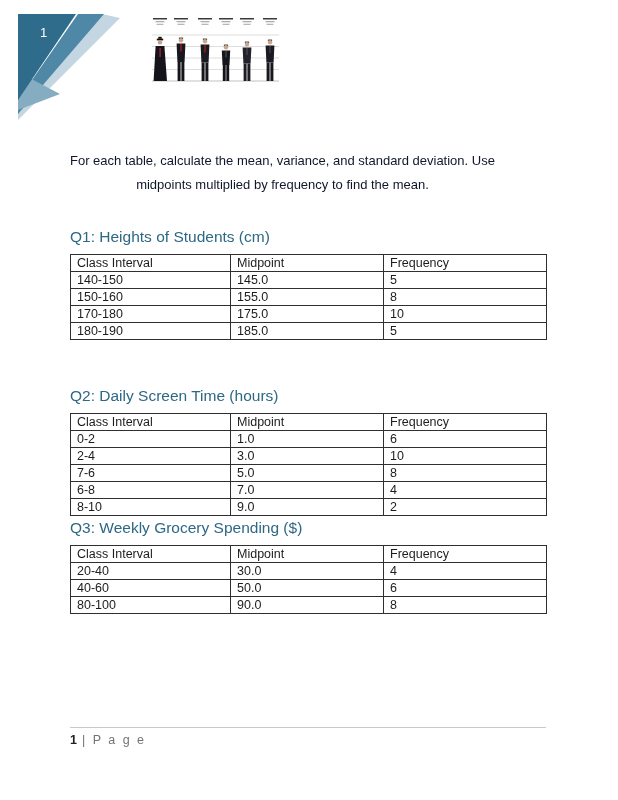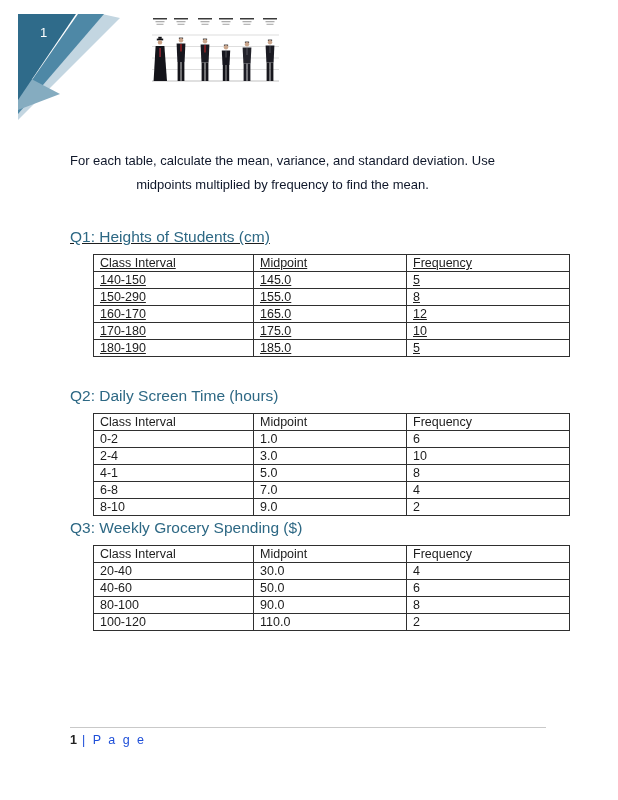--- a/index.html
+++ b/index.html
@@ -34,41 +34,41 @@
     position:absolute;left:70px;top:149px;font-size:13px;line-height:23.5px;
     color:#0f172a;white-space:nowrap;text-align:center;
   }
 
   
   .qsection{position:absolute;left:70px;width:476px;}
   .qsection h2{
     margin:0 0 8px 0;font-size:15.5px;font-weight:400;color:#2d6884;
     line-height:18px;
   }
-  .q1{top:228px;text-decoration:underline;} .q2{top:387px;} .q3{top:519px;}
+  .q1{top:228px;} .q2{top:387px;} .q3{top:519px;}
 
   table.data{
-    border-collapse:collapse;width:476px;table-layout:fixed;margin-left:23px;
+    border-collapse:collapse;width:476px;table-layout:fixed;
   }
   table.data th, table.data td{
     border:1px solid #2f2f2f;font-weight:400;text-align:left;
     font-size:12.5px;line-height:14px;padding:1px 6px;color:#1c1c1c;
     overflow:hidden;
   }
 
   
   .footer-rule{
     position:absolute;left:70px;top:727px;width:476px;height:1px;
     background:#c9c9c9;
   }
   .footer{
     position:absolute;left:70px;top:733px;font-size:12.5px;color:#8c8c8c;
   }
   .footer .pnum{font-weight:700;color:#222222;margin-right:5px;}
-  .footer .plabel{letter-spacing:2px;color:#1d4ed8;}
+  .footer .plabel{letter-spacing:2px;color:#737373;}
 </style>
 </head>
 <body>
 
 <div class="page">
 
   <div class="corner">
     <svg viewBox="0 0 102 106" preserveAspectRatio="none">
       <polygon points="84,0 102,4 0,106 0,96" fill="#c3d6e1"></polygon>
       <polygon points="60,0 86,0 0,100 0,86" fill="#4e88a6"></polygon>
@@ -190,28 +190,23 @@
           <th>Frequency</th>
         </tr>
       </thead>
       <tbody>
           <tr>
             <td>140-150</td>
             <td>145.0</td>
             <td>5</td>
           </tr>
           <tr>
-            <td>150-290</td>
+            <td>150-160</td>
             <td>155.0</td>
             <td>8</td>
-          </tr>
-          <tr>
-            <td>160-170</td>
-            <td>165.0</td>
-            <td>12</td>
           </tr>
           <tr>
             <td>170-180</td>
             <td>175.0</td>
             <td>10</td>
           </tr>
           <tr>
             <td>180-190</td>
             <td>185.0</td>
             <td>5</td>
@@ -240,21 +235,21 @@
             <td>0-2</td>
             <td>1.0</td>
             <td>6</td>
           </tr>
           <tr>
             <td>2-4</td>
             <td>3.0</td>
             <td>10</td>
           </tr>
           <tr>
-            <td>4-1</td>
+            <td>7-6</td>
             <td>5.0</td>
             <td>8</td>
           </tr>
           <tr>
             <td>6-8</td>
             <td>7.0</td>
             <td>4</td>
           </tr>
           <tr>
             <td>8-10</td>
@@ -289,25 +284,20 @@
           <tr>
             <td>40-60</td>
             <td>50.0</td>
             <td>6</td>
           </tr>
           <tr>
             <td>80-100</td>
             <td>90.0</td>
             <td>8</td>
           </tr>
-          <tr>
-            <td>100-120</td>
-            <td>110.0</td>
-            <td>2</td>
-          </tr>
         </tbody>
     </table>
   </div>
 
   <div class="footer-rule"></div>
   <div class="footer">
     <span class="pnum">1</span><span class="plabel">| P a g e</span>
   </div>
 
 </div>

